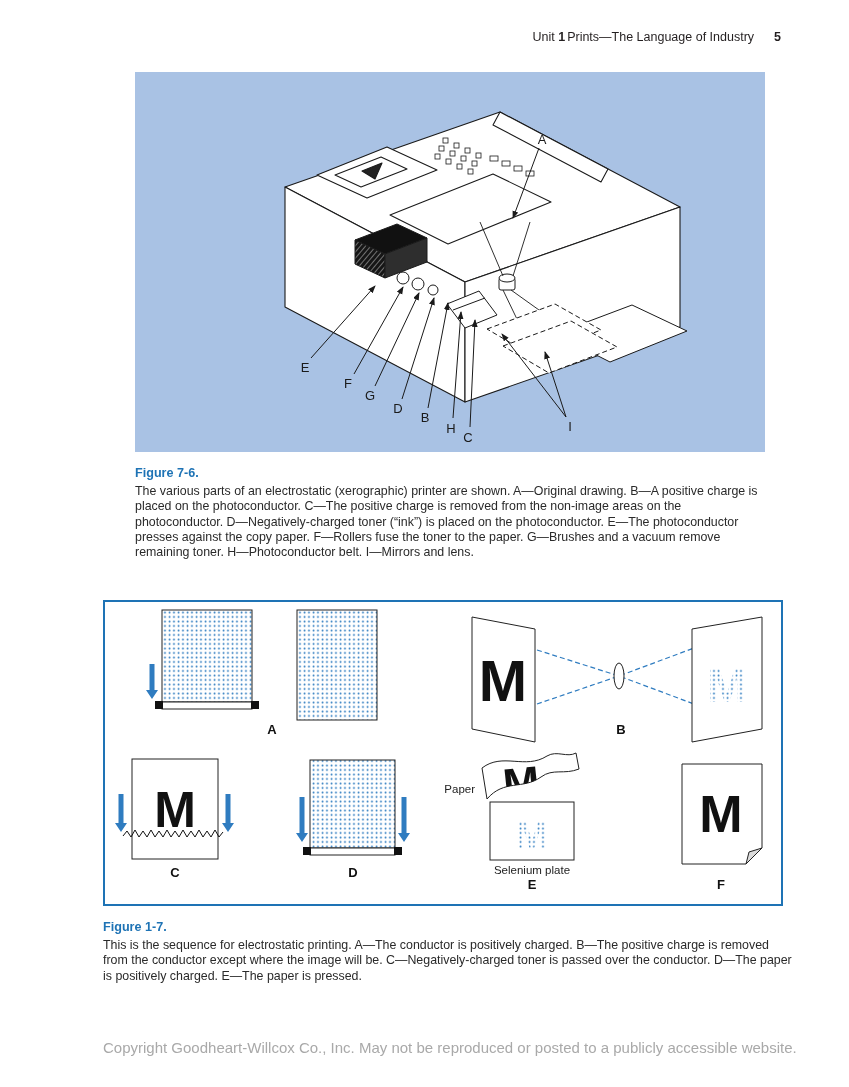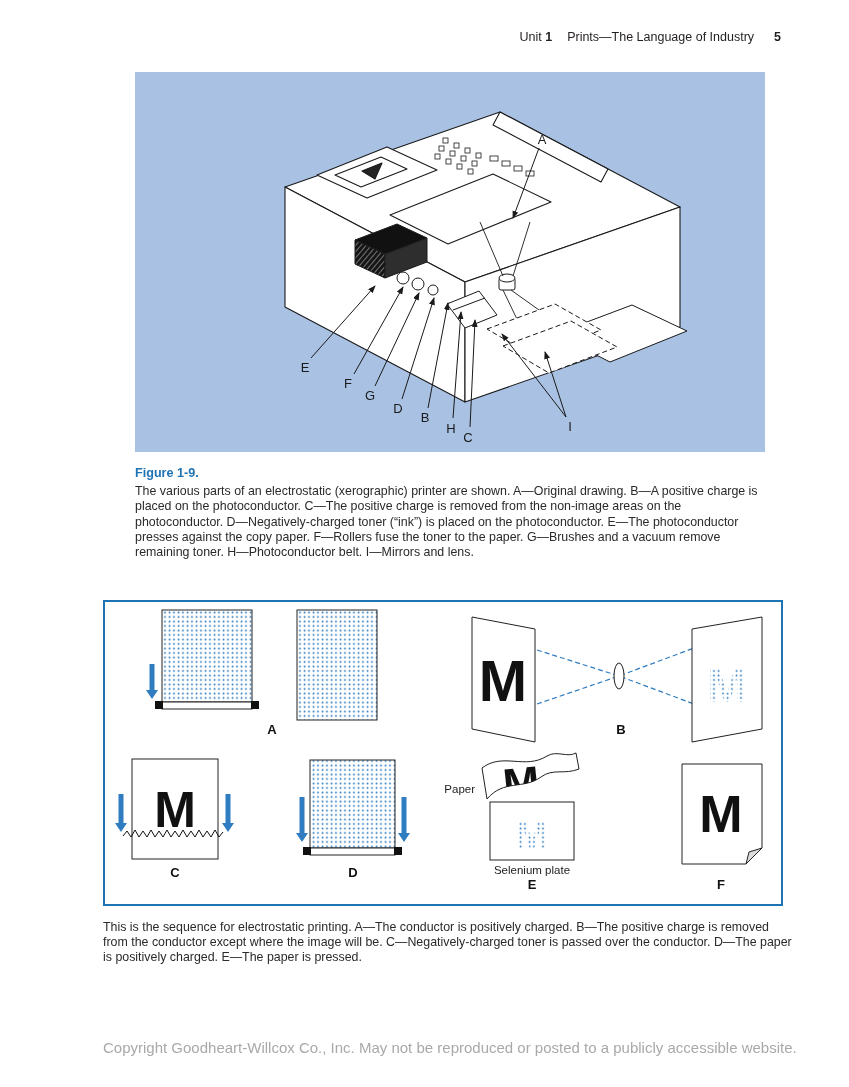--- a/index.html
+++ b/index.html
@@ -6,21 +6,21 @@
   html,body { background:#ffffff; }
   body {
     width:849px; height:1087px; position:relative; overflow:hidden;
     font-family:"Liberation Sans", sans-serif; color:#231f20;
   }
   .header {
     position:absolute; top:30px; right:68px; font-size:12.5px; color:#231f20;
     white-space:nowrap;
   }
   .header .unit-wrap { margin-right:2px; }
-  .header .run-title { margin-right:20px;margin-left:13px; }
+  .header .run-title { margin-right:20px; }
   .header b { font-weight:bold; }
 
   .fig6-image {
     position:absolute; left:135px; top:72px; width:630px; height:380px;
     background:#a9c2e4;
   }
   .caption {
     position:absolute; font-size:12.4px; line-height:1.22; color:#2a2a2a;
   }
   .caption-1-6 { left:135px; top:466px; width:636px; }
@@ -144,21 +144,21 @@
       <text x="170" y="300">E</text>
       <text x="213" y="316">F</text>
       <text x="235" y="328">G</text>
       <text x="316" y="361">H</text>
       <text x="435" y="359">I</text>
     </g>
   </svg>
 </div>
 
 <div class="caption caption-1-6">
-  <div class="caption-title">Figure 1-9.</div>
+  <div class="caption-title">Figure 7-6.</div>
   <div class="caption-text">The various parts of an electrostatic (xerographic) printer are shown. A—Original drawing. B—A positive charge is placed on the photoconductor. C—The positive charge is removed from the non-image areas on the photoconductor. D—Negatively-charged toner (“ink”) is placed on the photoconductor. E—The photoconductor presses against the copy paper. F—Rollers fuse the toner to the paper. G—Brushes and a vacuum remove remaining toner. H—Photoconductor belt. I—Mirrors and lens.</div>
 </div>
 
 <div class="fig7-box">
   <svg viewBox="0 0 676 302" width="676" height="302">
     <defs>
       <pattern id="dots" width="4.5" height="4.5" patternUnits="userSpaceOnUse">
         <circle cx="1.5" cy="1.5" r="0.95" fill="#2f7cc0"></circle>
       </pattern>
       <clipPath id="sheetclip">
@@ -221,16 +221,17 @@
     <g>
       <path d="M577,162 L657,162 L657,246 L641,262 L577,262 Z" fill="#fff" stroke="#222" stroke-width="1"></path>
       <polygon points="641,262 657,246 644,250" fill="#dcdcdc" stroke="#222" stroke-width="1"></polygon>
       <text x="616" y="230" font-size="52" font-weight="bold" text-anchor="middle" fill="#111">M</text>
       <text x="616" y="287" class="panel-label" text-anchor="middle">F</text>
     </g>
   </svg>
 </div>
 
 <div class="caption caption-1-7">
+  <div class="caption-title">Figure 1-7.</div>
   <div class="caption-text">This is the sequence for electrostatic printing. A—The conductor is positively charged. B—The positive charge is removed from the conductor except where the image will be. C—Negatively-charged toner is passed over the conductor. D—The paper is positively charged. E—The paper is pressed.</div>
 </div>
 
 <div class="footer">Copyright Goodheart-Willcox Co., Inc. May not be reproduced or posted to a publicly accessible website.</div>
 
 </body></html>

